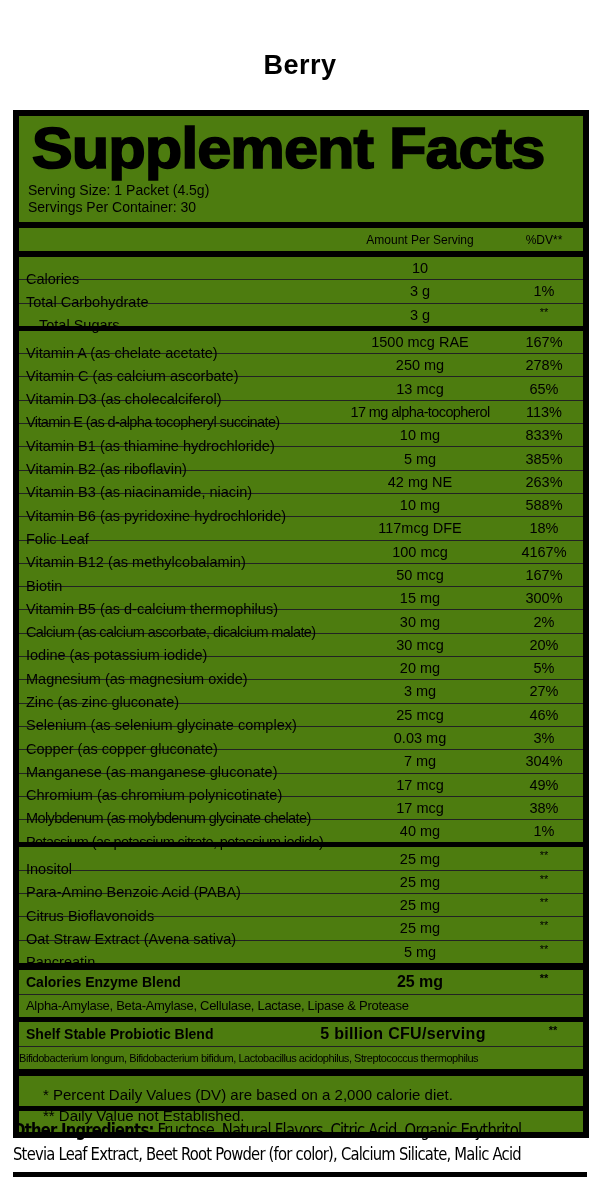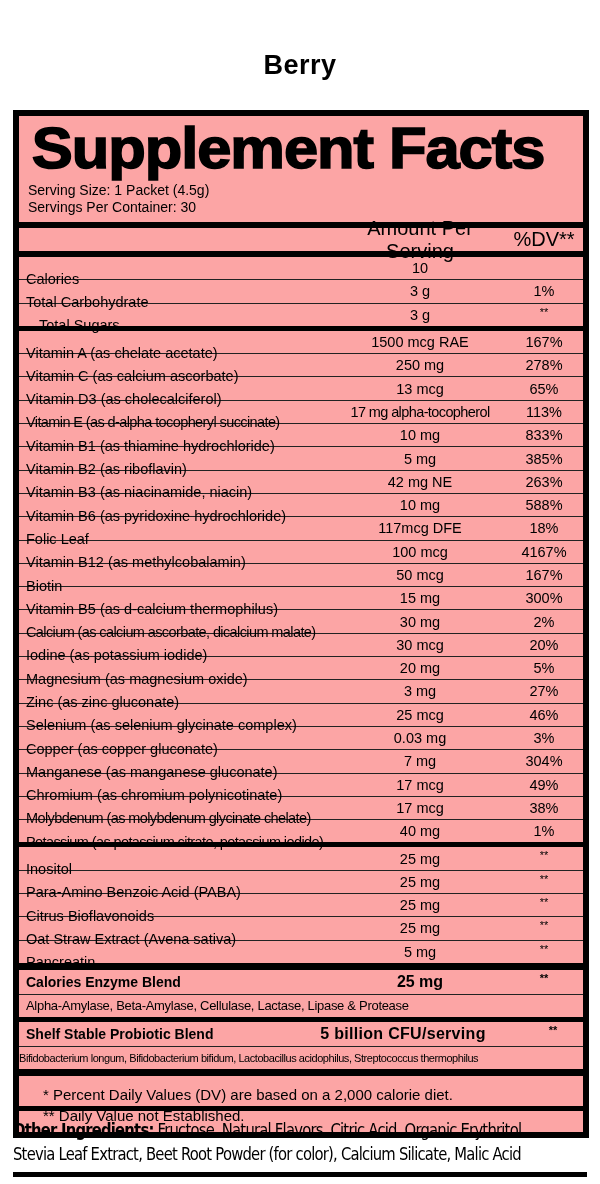--- a/index.html
+++ b/index.html
@@ -1,28 +1,28 @@
 <!DOCTYPE html>
 <html><head>
 <meta charset="utf-8">
 <style>
   html, body { margin:0; padding:0; background:#ffffff; }
   body { width:600px; height:1184px; position:relative; overflow:hidden;
          font-family:"Liberation Sans", sans-serif; color:#000; }
   .flavor { position:absolute; top:50px; left:0; width:600px; text-align:center;
             font-weight:bold; font-size:27px; letter-spacing:0.5px; }
   .panel { position:absolute; left:13px; top:110px; width:564px;
-           border:6px solid #000; background:#fca5a5; }
+           border:6px solid #000; background:#4d7c0f; }
   .title { font-family:"Liberation Sans", sans-serif; font-weight:900; font-size:58px;
            letter-spacing:-1px; line-height:56px; padding:4px 0 0 12px;
            transform:scaleX(1.06); transform-origin:left; -webkit-text-stroke:1.6px #000; }
   .serving { font-size:14px; line-height:17px; padding:6px 0 6px 9px; }
   .thick { height:6px; background:#000; }
   .thin { height:1px; background:#222; }
-  .hdr { display:flex; height:23px; align-items:center; font-size:20px; }
+  .hdr { display:flex; height:23px; align-items:center; font-size:12px; }
   .hdr .n { flex:1; }
   .hdr .a { width:170px; text-align:center; padding-left:0; }
   .hdr .d { width:78px; text-align:center; }
   .row { display:flex; height:22.3px; align-items:center; font-size:14.5px; line-height:22px; }
   .row .n { flex:1; padding-left:7px; white-space:nowrap; overflow:hidden;margin-top:21px; }
   .row .a { width:170px; text-align:center; white-space:nowrap; }
   .row .d { width:78px; text-align:center; }
   .row .n.indent { padding-left:20px; }
   .row .d.star { font-size:11px; align-self:flex-start; line-height:16px; }
   .cond { letter-spacing:-0.6px; }

